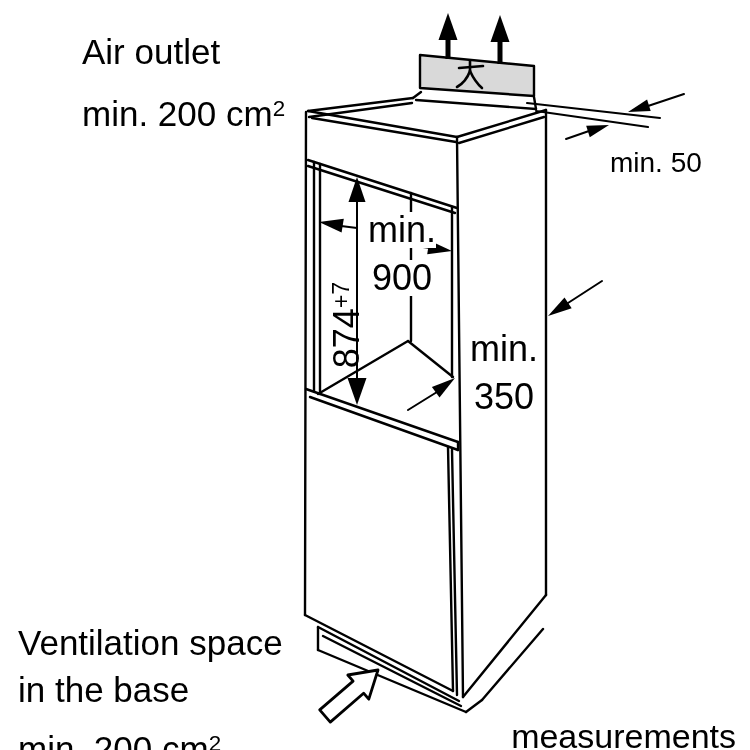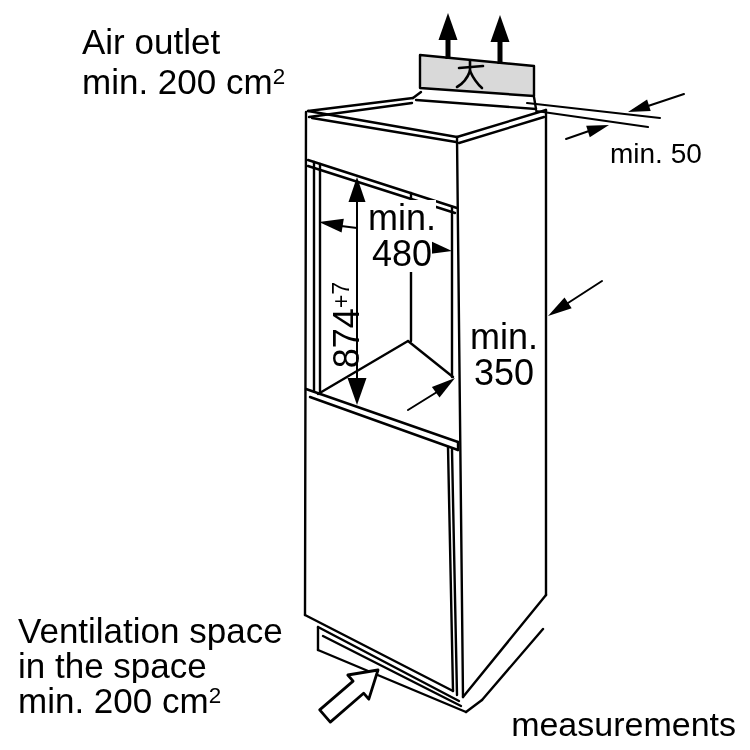--- a/index.html
+++ b/index.html
@@ -1,21 +1,21 @@
 <!DOCTYPE html>
 <html><head>
 <meta charset="utf-8">
 <style>
   html,body{margin:0;padding:0;background:#fff;}
   #stage{position:relative;width:750px;height:750px;background:#fff;overflow:hidden;
          font-family:"Liberation Sans","DejaVu Sans",sans-serif;color:#000;}
   #lineart{position:absolute;left:0;top:0;}
   .lbl{position:absolute;white-space:nowrap;color:#000;}
   .lbl .ln{display:block;}
-  .lbl .ln span{display:inline-block;background:#fff;line-height:1;}
+  .lbl .ln span{display:inline-block;background:#fff;line-height:1;margin-top:12px;}
   .air{left:82px;top:22px;font-size:35px;line-height:40px;}
   .min50{left:610px;top:137px;font-size:28px;line-height:34px;}
   .min560{left:360px;top:200px;width:84px;text-align:center;font-size:36px;line-height:34px;}
   .min550{left:462px;top:319px;width:84px;text-align:center;font-size:36px;line-height:34px;}
   .vent{left:18px;top:613px;font-size:35px;line-height:31px;}
   .meas{right:14px;top:707px;font-size:34px;line-height:35px;text-align:center;}
   .dim874{left:347px;top:325px;font-size:36px;line-height:36px;
           transform:translate(-50%,-50%) rotate(-90deg);}
   sup{font-size:.64em;position:relative;top:-.45em;vertical-align:baseline;line-height:0;}
 </style>
@@ -126,35 +126,35 @@
     <span class="ln"><span>Air outlet</span></span>
     <span class="ln"><span><span>min. 200 cm</span><sup>2</sup></span></span>
   </div>
 
   <div class="lbl min50">
     <span class="ln"><span>min. 50</span></span>
   </div>
 
   <div class="lbl min560">
     <span class="ln"><span>min.</span></span>
-    <span class="ln"><span>480</span></span>
+    <span class="ln"><span>900</span></span>
   </div>
 
   <div class="lbl dim874">
     <span>874</span><sup>+7</sup>
   </div>
 
   <div class="lbl min550">
     <span class="ln"><span>min.</span></span>
     <span class="ln"><span>350</span></span>
   </div>
 
   <div class="lbl vent">
     <span class="ln"><span>Ventilation space</span></span>
-    <span class="ln"><span>in the space</span></span>
+    <span class="ln"><span>in the base</span></span>
     <span class="ln"><span><span>min. 200 cm</span><sup>2</sup></span></span>
   </div>
 
   <div class="lbl meas">
     <span class="ln"><span>measurements</span></span>
   </div>
 
 </div>
 
 </body></html>

